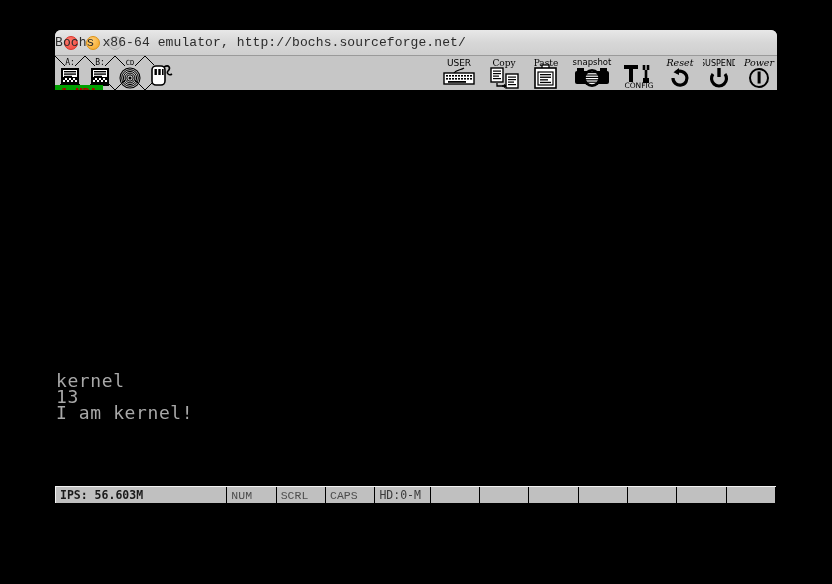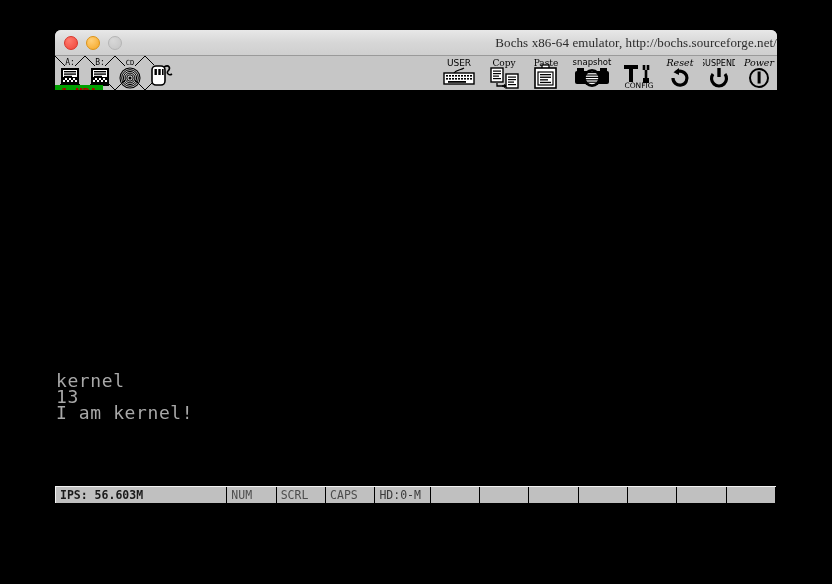--- a/index.html
+++ b/index.html
@@ -55,24 +55,24 @@
     border-radius: 50%;
     display: block;
   }
   .light.close   { background: radial-gradient(circle at 35% 30%, #ff7b6e, #f0453a); border: 0.5px solid #d8342a; }
   .light.min     { background: radial-gradient(circle at 35% 30%, #ffd07a, #f6a623); border: 0.5px solid #dd9214; }
   .light.zoom    { background: radial-gradient(circle at 35% 30%, #d8d8d8, #c4c4c4); border: 0.5px solid #b4b4b4; }
 
   #window-title {
     position: absolute;
     left: 0; right: 0;
-    text-align: right;
+    text-align: left;
     font-size: 13px;
     color: #2b2b2b;
-    font-family: Liberation Serif, serif;
+    font-family: Liberation Mono, monospace;
     pointer-events: none;
     letter-spacing: 0.1px;
   }
 
   
   #toolbar {
     position: relative;
     height: 34px;
     background: #c6c6c6;
     display: block;
@@ -164,21 +164,21 @@
     color: #4d4d4d;
     border-right: 1px solid #000000;
     padding: 0 4px;
     box-sizing: border-box;
     white-space: nowrap;
     overflow: hidden;
     display: flex;
     align-items: center;
   }
   .sb-cell.ips   { width: 174px; color: #1a1a1a; font-weight: bold; }
-  .sb-cell.ind   { width: 50px; }
+  .sb-cell.ind   { width: 50px; font-family: Liberation Mono, monospace; }
   .sb-cell.hd    { width: 56px; color: #3a3a3a; }
   .sb-cell.blank { width: 50px; }
 </style>
 </head>
 <body>
 
 <div id="desktop">
 
   <div id="bochs-window">
 

